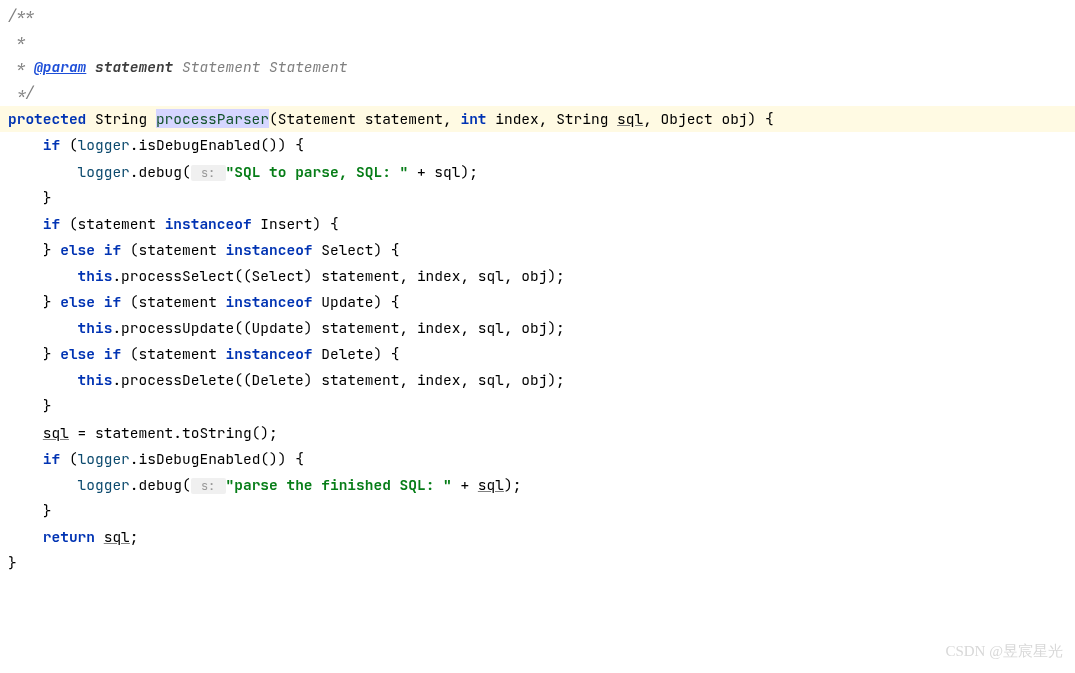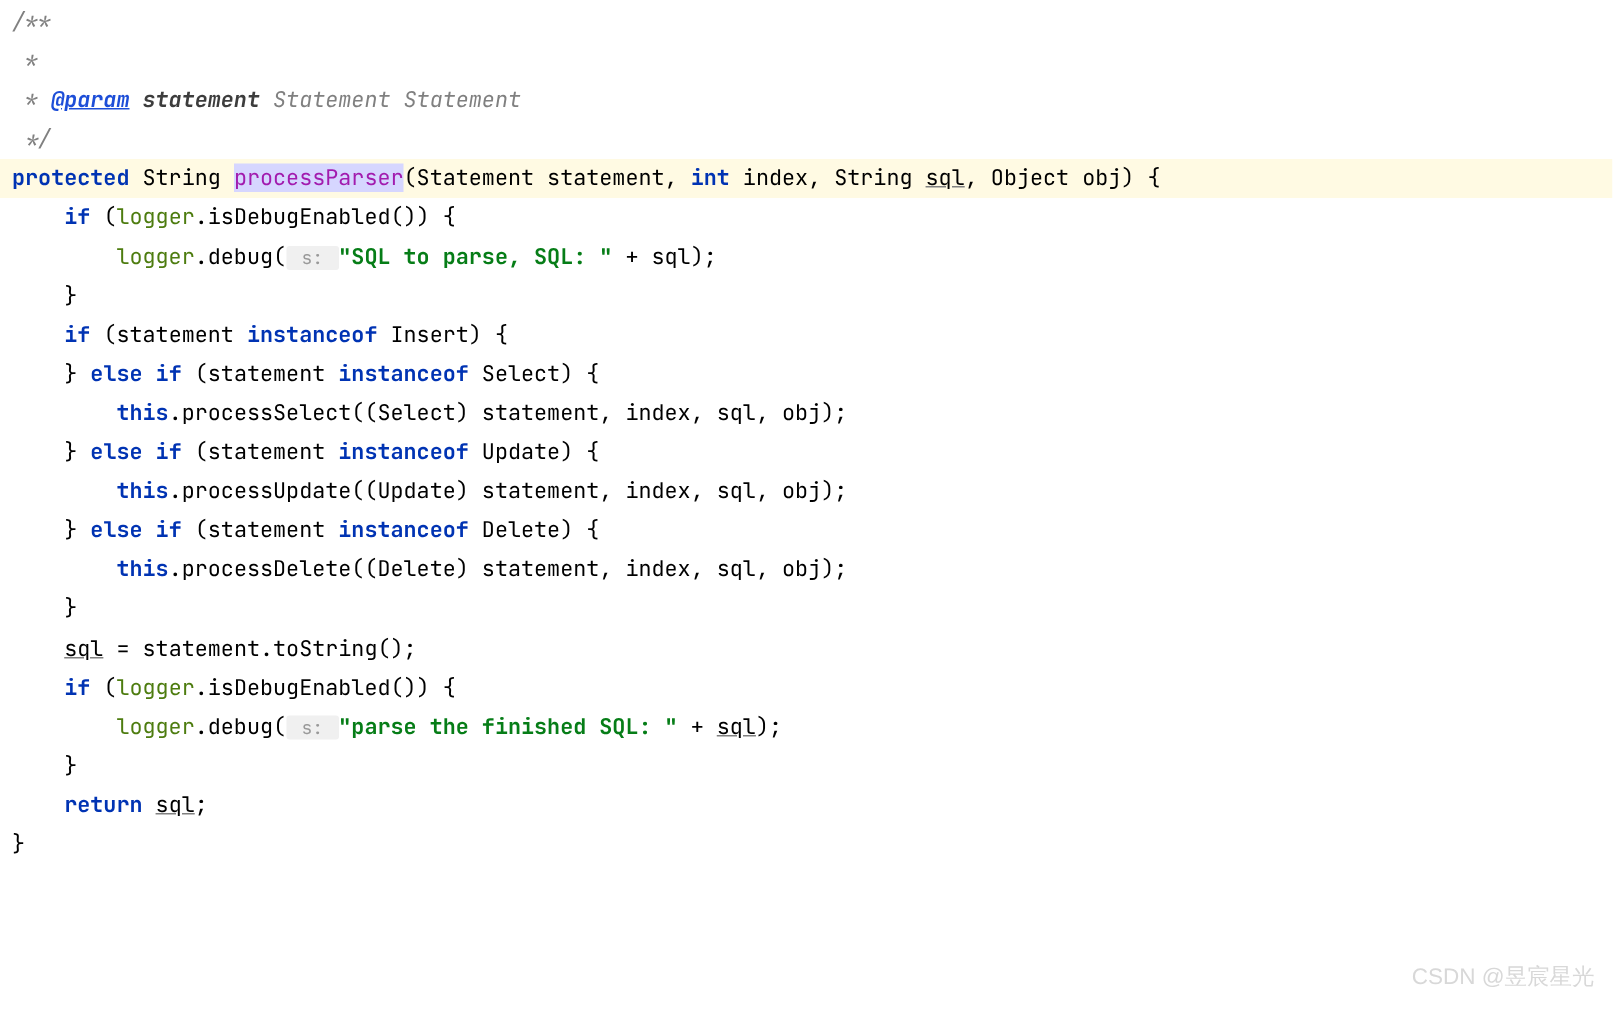--- a/index.html
+++ b/index.html
@@ -37,24 +37,24 @@
       color: #3d3d3d;
       font-style: italic;
       font-weight: bold;
     }
     .keyword {
       color: #0033b3;
       font-weight: bold;
     }
     .highlighted-method {
       background-color: #d6d6ff;
-      color: #a21caf;
+      color: #14532d;
     }
     .field {
-      color: #4d7c0f;
+      color: #0c4a6e;
       margin-top: 28px;
     }
     .string {
       color: #067d17;
       font-weight: bold;
     }
     .param-hint {
       color: #999999;
       background: #f0f0f0;
       font-size: 12px;
@@ -69,21 +69,21 @@
       background-color: #fffae3;
       width: 100%;
       display: block;
     }
     .watermark {
       position: absolute;
       bottom: 8px;
       right: 12px;
       color: #d8d8d8;
       font-size: 15px;
-      font-family: Liberation Sans, sans-serif;
+      font-family: Liberation Serif, serif;
       pointer-events: none;
     }
   </style>
 </head>
 <body>
 
 <div>
   <div class="code-line comment">/**</div>
   <div class="code-line comment"> *</div>
   <div class="code-line"><span class="comment"> * </span><span class="comment-tag">@param</span><span class="comment"> </span><span class="comment-param-name">statement</span><span class="comment"> Statement Statement</span></div>

